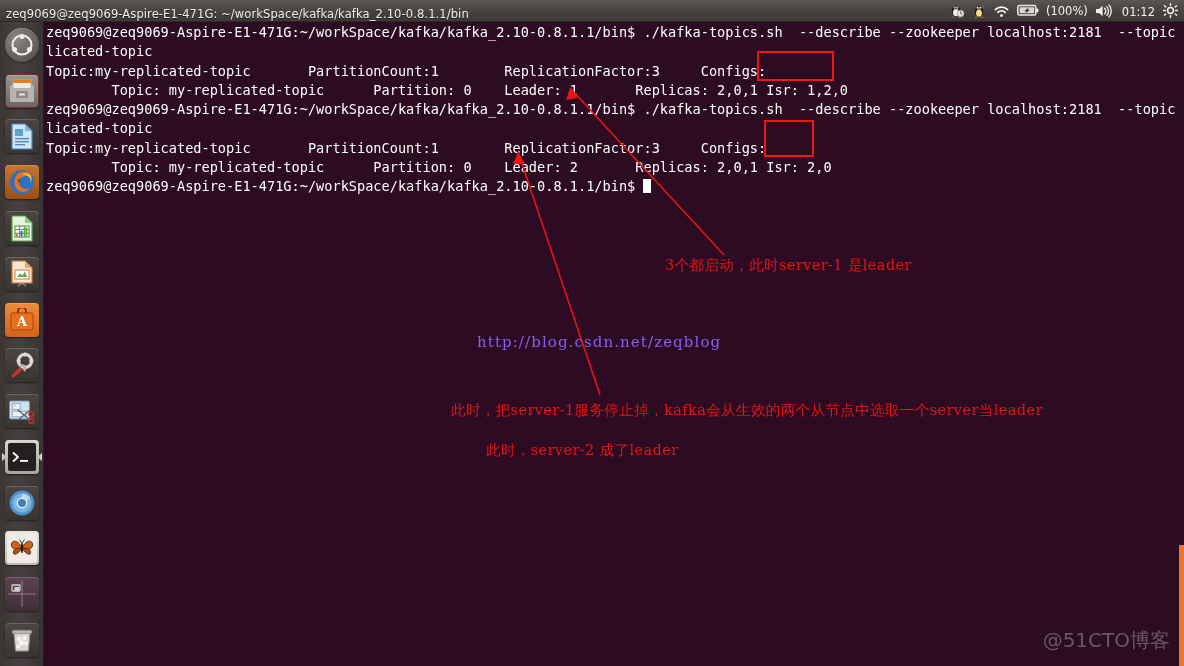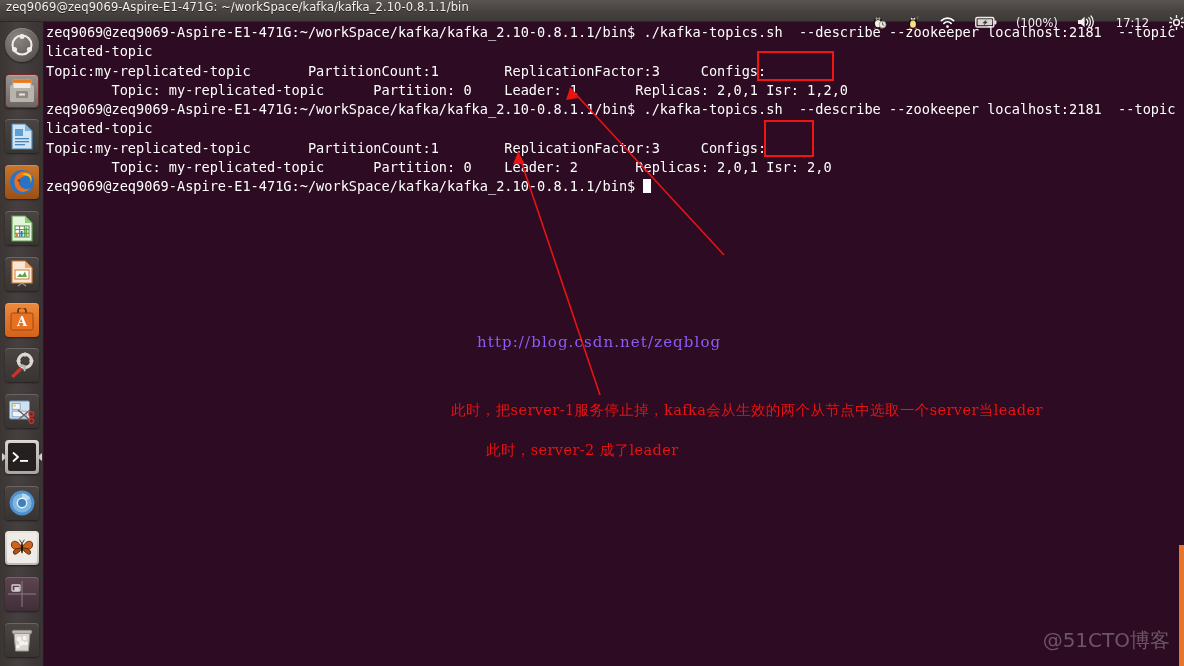--- a/index.html
+++ b/index.html
@@ -9,31 +9,30 @@
     font-family:"DejaVu Sans Mono", monospace;
     overflow:hidden;
   }
   #screen { position:relative; width:1184px; height:666px; overflow:hidden; }
 
   
   #top-panel {
     position:absolute; left:0; top:0; width:1184px; height:22px;
     background:linear-gradient(180deg,#5b5551 0%,#474240 55%,#3d3937 100%);
     border-bottom:1px solid #2b2826;
-    display:flex; align-items:flex-start;
+    display:flex; align-items:flex-end;
     font-family:"DejaVu Sans","Liberation Sans",sans-serif;
     font-size:11.5px; color:#f2f0ee;
     z-index:40;
-    flex-direction:column;
   }
   #panel-title {
     padding-left:6px; white-space:nowrap; letter-spacing:0.1px;
     text-shadow:0 1px 0 rgba(0,0,0,.55);
   }
-  #tray { margin-left:auto; display:flex; align-items:center; gap:19px; }
+  #tray { margin-left:auto; display:flex; align-items:center; gap:7px; padding-right:6px; }
   .tray-ico { display:block; line-height:1; }
   #tray-clock { font-size:11.5px; color:#f4f2f0; padding:0 1px; }
 
   
   #launcher {
     position:absolute; left:0; top:22px; width:44px; height:644px;
     background:linear-gradient(90deg,#3b3634 0%,#464140 42%,#393433 100%);
     border-right:1px solid #211e1d;
     display:flex; flex-direction:column; align-items:center;
     padding-top:3px; z-index:30;
@@ -154,21 +153,21 @@
 
       <span class="tray-ico">
         <svg width="19" height="14" viewBox="0 0 19 14">
           <path d="M1 5 L4 5 L7.6 1.8 L7.6 12.2 L4 9 L1 9 Z" fill="#f2f0ee"></path>
           <path d="M9.6 4.3 a4 4 0 0 1 0 5.4" stroke="#f2f0ee" stroke-width="1.3" fill="none" stroke-linecap="round"></path>
           <path d="M11.8 2.6 a6.6 6.6 0 0 1 0 8.8" stroke="#f2f0ee" stroke-width="1.3" fill="none" stroke-linecap="round"></path>
           <path d="M14 1 a9 9 0 0 1 0 12" stroke="#f2f0ee" stroke-width="1.3" fill="none" stroke-linecap="round"></path>
         </svg>
       </span>
 
-      <span id="tray-clock">17:12</span>
+      <span id="tray-clock">01:12</span>
 
       <span class="tray-ico">
         <svg width="15" height="15" viewBox="0 0 15 15">
           <g fill="#f2f0ee">
             <circle cx="7.5" cy="7.5" r="2.9" fill="none" stroke="#f2f0ee" stroke-width="1.5"></circle>
             <rect x="6.8" y="0" width="1.4" height="3" rx="0.5"></rect>
             <rect x="6.8" y="12" width="1.4" height="3" rx="0.5"></rect>
             <rect x="0" y="6.8" width="3" height="1.4" rx="0.5"></rect>
             <rect x="12" y="6.8" width="3" height="1.4" rx="0.5"></rect>
             <rect x="1.4" y="1.9" width="1.4" height="3" rx="0.5" transform="rotate(-45 2.1 3.4)"></rect>
@@ -392,20 +391,21 @@
 
     <svg width="1184" height="666" style="position:absolute;left:0;top:0;">
 
       <line x1="724" y1="255" x2="570" y2="88" stroke="#e81313" stroke-width="1.6"></line>
       <polygon points="570,88 578,98 566,100" fill="#e81313"></polygon>
 
       <line x1="600" y1="395" x2="518" y2="152" stroke="#e81313" stroke-width="1.6"></line>
       <polygon points="518,152 525,164 513,164" fill="#e81313"></polygon>
     </svg>
 
+    <div class="anno" style="left:665px; top:256px;">3个都启动，此时server-1 是leader</div>
 
     <div class="anno" style="left:451px; top:401px;">此时，把server-1服务停止掉，kafka会从生效的两个从节点中选取一个server当leader</div>
 
     <div class="anno" style="left:486px; top:441px;text-align:right;">此时，server-2 成了leader</div>
 
     <div id="csdn-url">http://blog.csdn.net/zeqblog</div>
 
     <div id="cto-mark">@51CTO博客</div>
   </div>
 

